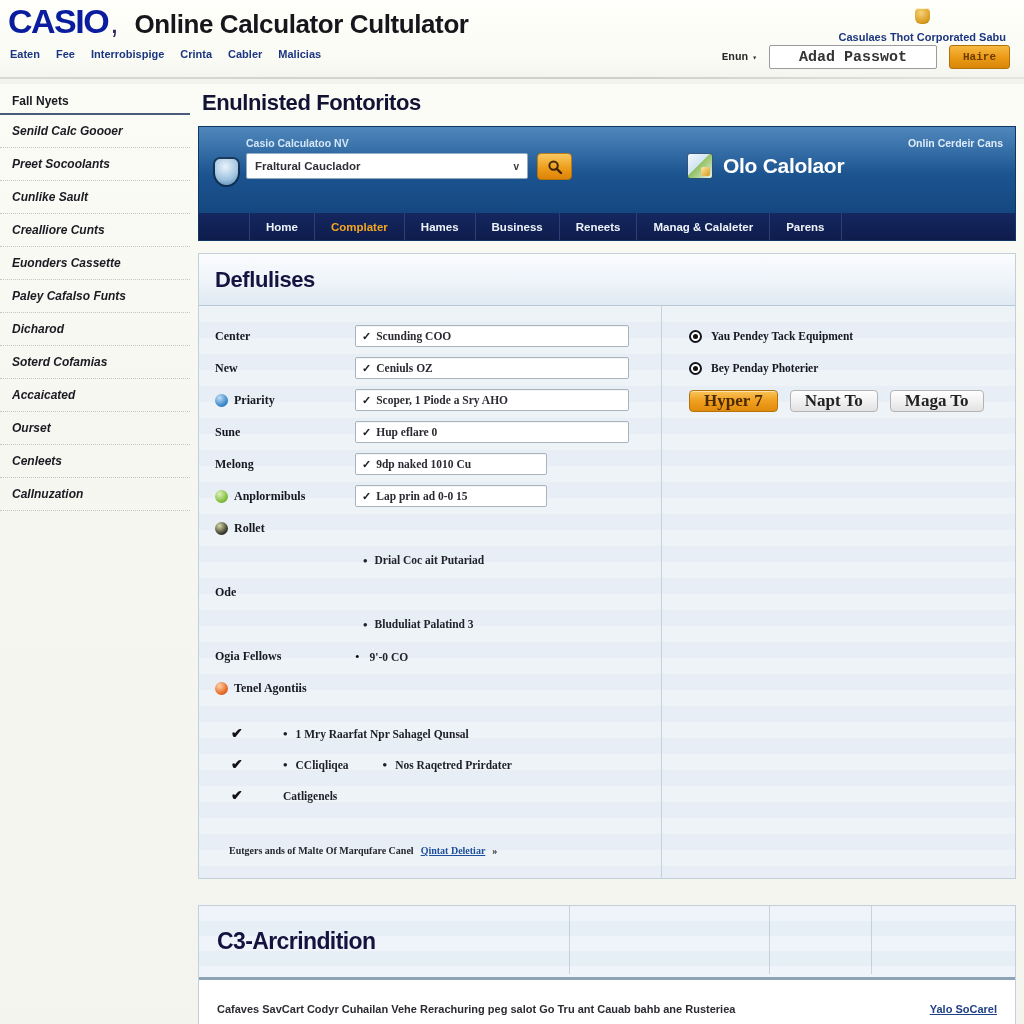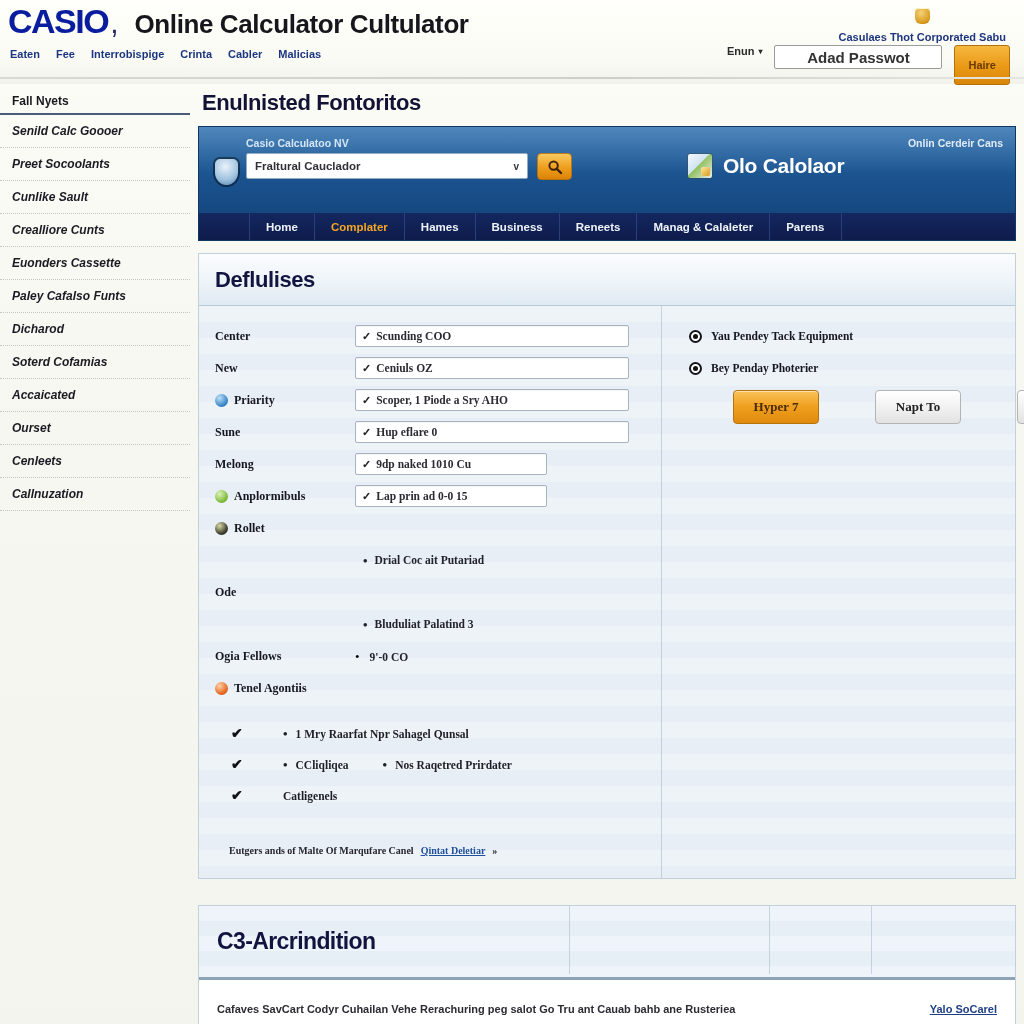--- a/index.html
+++ b/index.html
@@ -46,35 +46,35 @@
   }
   .corp-ico {
     width: 15px; height: 16px;
     background: radial-gradient(circle at 40% 30%, #f6d37a, #d79a1d 70%, #a8720d);
     border-radius: 4px 4px 6px 6px;
     box-shadow: inset 0 1px 0 #fff5cf;
   }
 
   .login-row {
     position: absolute; right: 14px; top: 45px;
-    display: flex; align-items: flex-start; gap: 12px;
+    display: flex; align-items: center; gap: 12px; font-family: Liberation Mono, monospace;
   }
   .lang-select {
     font-size: 11px; font-weight: bold; color: #2a2a2a; cursor: pointer;
     display: flex; align-items: center; gap: 4px;
   }
   .caret-dn { font-size: 8px; }
   .login-field {
     width: 168px; height: 24px; background: #fff;
     border: 1px solid #9b9b9b; border-radius: 2px;
     display: flex; align-items: center; justify-content: center;
     font-size: 15px; font-weight: bold; color: #333;
   }
   .login-btn {
-    height: 40px; padding: 0 13px; border-radius: 3px;
+    height: 24px; padding: 0 13px; border-radius: 3px;
     background: linear-gradient(180deg,#f5b942 0%,#eb9a16 52%,#d98609 100%);
     border: 1px solid #b3710a; color: #6b3b00;
     font-size: 11px; font-weight: bold;
     display: flex; align-items: center; justify-content: center;
     cursor: pointer;
   }
   .mast-rule {
     position: absolute; left: 0; top: 77px; width: 1024px; height: 2px;
     background: linear-gradient(90deg,#d9d9d1,#cfcfc7 60%,#e6e6de);
   }
@@ -239,23 +239,23 @@
   }
   .radio {
     width: 13px; height: 13px; border-radius: 50%; flex: none;
     background: #fff; border: 2px solid #15151c;
     display: flex; align-items: center; justify-content: center;
   }
   .radio i { width: 5px; height: 5px; border-radius: 50%; background: #111; display:block; }
 
   .btn-row { display: flex; align-items: center; gap: 12px; margin-top: 6px; }
   .btn {
-    height: 34px; min-width: 86px; padding: 0 14px; border-radius: 4px;
+    height: 22px; min-width: 86px; padding: 0 14px; border-radius: 4px;
     display: flex; align-items: center; justify-content: center;
-    font-size: 13px; font-weight: bold; cursor: pointer; white-space: nowrap; margin-left: 44px;
+    font-size: 17px; font-weight: bold; cursor: pointer; white-space: nowrap;
   }
   .btn.primary {
     background: linear-gradient(180deg,#f9c45a 0%,#f0a020 48%,#e08a0c 100%);
     border: 1px solid #b5730a; color: #4b2a00;
     box-shadow: inset 0 1px 0 rgba(255,255,255,.5);
   }
   .btn.secondary {
     background: linear-gradient(180deg,#ffffff 0%,#f1f1f1 52%,#e2e2e2 100%);
     border: 1px solid #b4b4b4; color: #222;
   }

